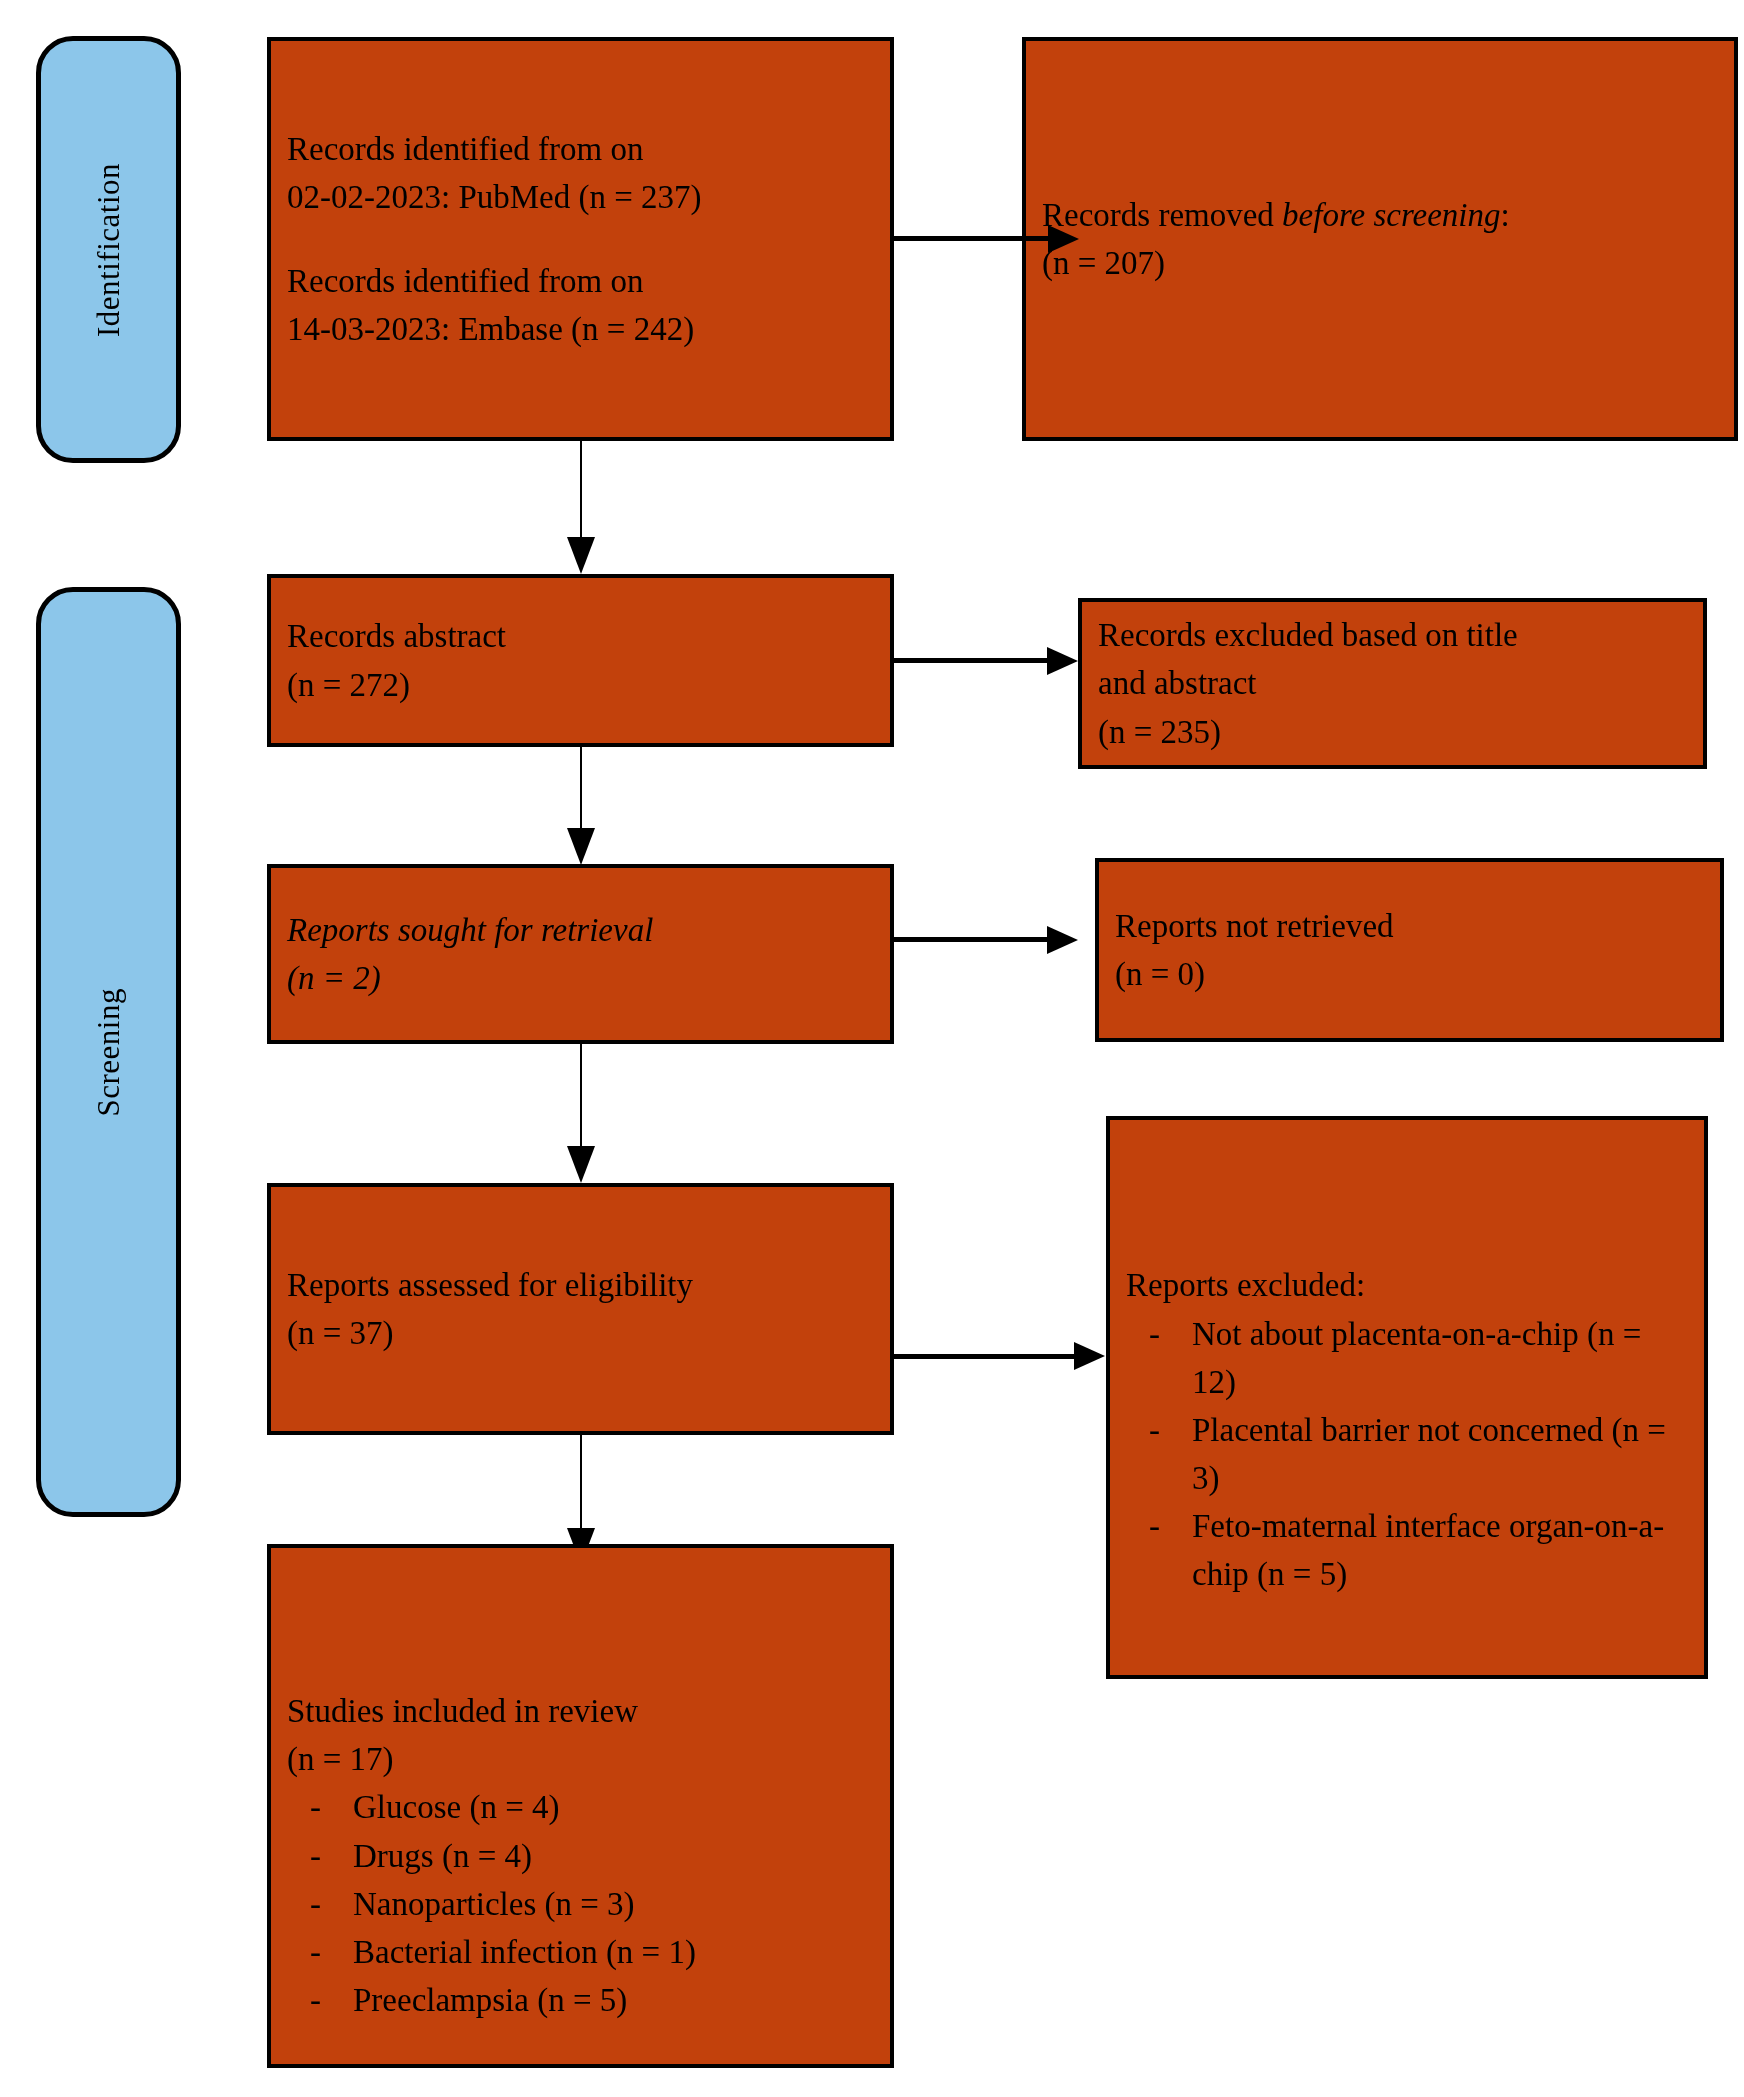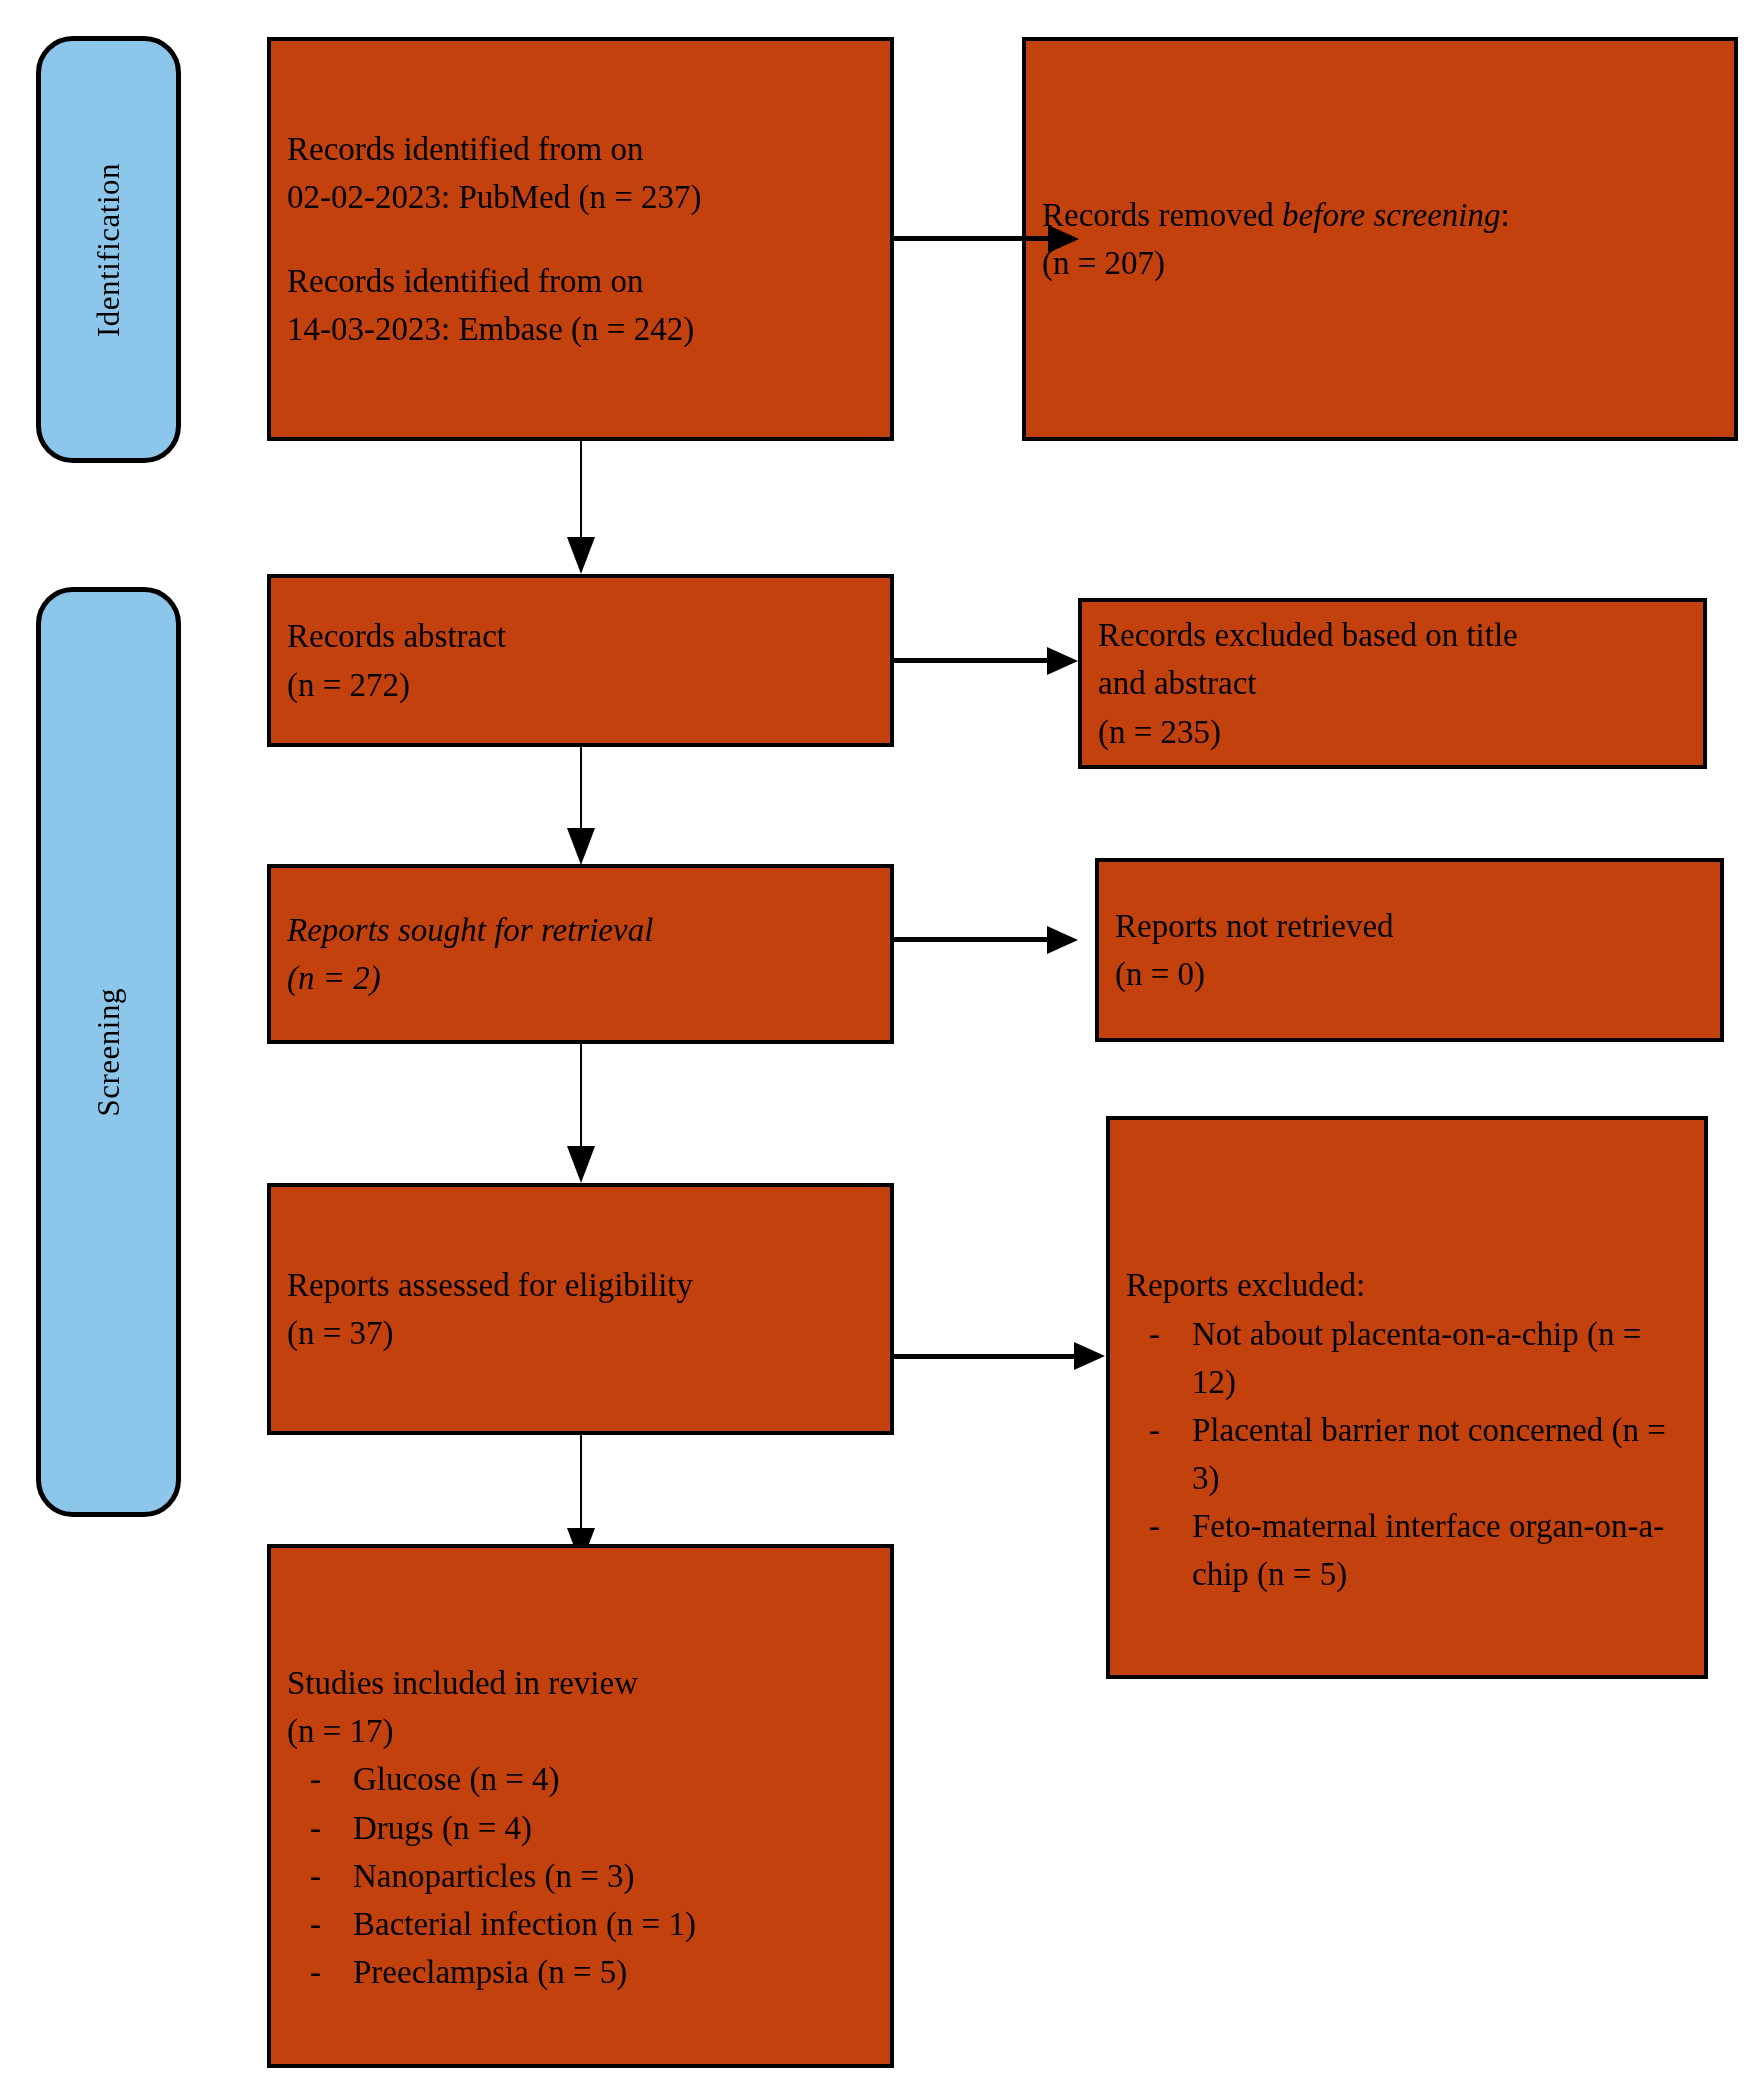--- a/index.html
+++ b/index.html
@@ -208,21 +208,21 @@
     </div>
   </div>
 
   <div class="h-line" style="left:894px; top:1354px; width:181px;"></div>
   <div class="arrow-right" style="left:1074px; top:1342px;"></div>
 
   <div class="v-line" style="left:580px; top:1435px; height:93px;"></div>
   <div class="arrow-down" style="left:567px; top:1528px;"></div>
 
   <div class="flow-box" style="left:267px; top:1544px; width:627px; height:524px; justify-content:flex-start;">
-    <div class="box-body" style="padding-top:111px;">
+    <div class="box-body" style="padding-top:111px;margin-top:28px;">
       <p>Studies included in review</p>
       <p>(n = 17)</p>
       <ul class="dash-list">
         <li>Glucose (n = 4)</li>
         <li>Drugs (n = 4)</li>
         <li>Nanoparticles (n = 3)</li>
         <li>Bacterial infection (n = 1)</li>
         <li>Preeclampsia (n = 5)</li>
       </ul>
     </div>

